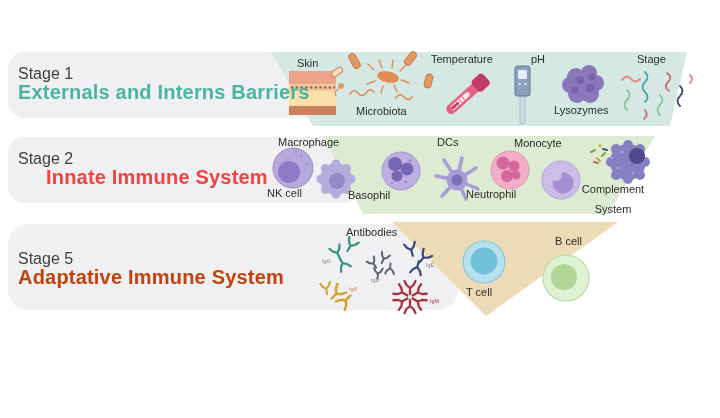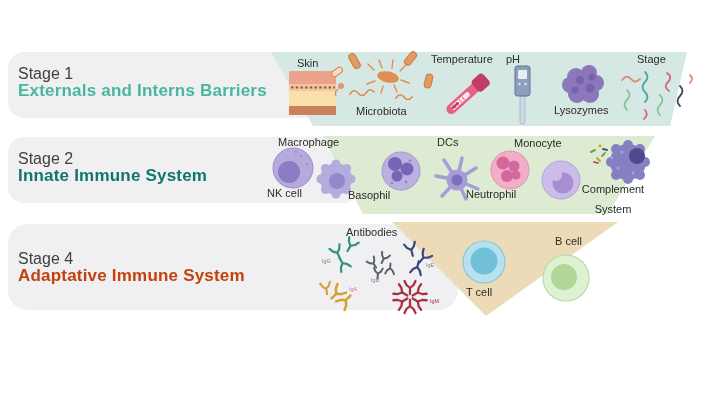--- a/index.html
+++ b/index.html
@@ -5,22 +5,22 @@
   html,body{margin:0;padding:0;background:#fff;}
   .canvas{position:relative;width:720px;height:418px;background:#ffffff;overflow:hidden;
           font-family:"Liberation Sans",sans-serif;}
   .bar{position:absolute;background:#f0eff1;}
   .bar1{left:8px;top:52px;width:312px;height:66px;border-radius:16px;}
   .bar2{left:8px;top:137px;width:352px;height:66px;border-radius:16px;}
   .bar3{left:8px;top:224px;width:450px;height:86px;border-radius:20px;}
   .art{position:absolute;left:0;top:0;}
   .txt{position:absolute;color:#2b2b2b;font-size:11px;line-height:12px;white-space:nowrap;text-align:center;}
   .stage-label{position:absolute;font-size:16px;color:#404040;}
-  .stage-title{position:absolute;font-size:17px;font-weight:bold;letter-spacing:.2px;text-align:center;}
-  .t1{color:#4ab5a1;} .t2{color:#0f766e;} .t3{color:#c2410c;}
+  .stage-title{position:absolute;font-size:20px;font-weight:bold;letter-spacing:.2px;text-align:center;}
+  .t1{color:#4ab5a1;} .t2{color:#ef4444;margin-left:28px;} .t3{color:#c2410c;}
   .two-line{white-space:pre-line;text-align:center;transform:translateX(-50%);line-height:20px;}
   .micro{position:absolute;font-size:5.5px;color:#7c8288;line-height:6px;}
 </style>
 </head>
 <body>
 
 <div class="canvas">
 
   <div class="bar bar1"></div>
   <div class="bar bar2"></div>
@@ -236,27 +236,27 @@
       <circle cx="564" cy="277" r="13" fill="#b0d795"></circle>
     </g>
   </svg>
 
   <div class="stage-label" style="left:18px;top:65px">Stage 1</div>
   <div class="stage-title t1" style="left:18px;top:81px">Externals and Interns Barriers</div>
 
   <div class="stage-label" style="left:18px;top:150px">Stage 2</div>
   <div class="stage-title t2" style="left:18px;top:166px">Innate Immune System</div>
 
-  <div class="stage-label" style="left:18px;top:250px">Stage 4</div>
+  <div class="stage-label" style="left:18px;top:250px">Stage 5</div>
   <div class="stage-title t3" style="left:18px;top:266px">Adaptative Immune System</div>
 
   <div class="txt" style="left:297px;top:57px">Skin</div>
   <div class="txt" style="left:356px;top:105px">Microbiota</div>
   <div class="txt" style="left:431px;top:53px">Temperature</div>
-  <div class="txt" style="left:506px;top:53px">pH</div>
+  <div class="txt" style="left:531px;top:53px">pH</div>
   <div class="txt" style="left:554px;top:104px">Lysozymes</div>
   <div class="txt" style="left:637px;top:53px">Stage</div>
 
   <div class="txt" style="left:267px;top:187px">NK cell</div>
   <div class="txt" style="left:278px;top:136px">Macrophage</div>
   <div class="txt" style="left:348px;top:189px">Basophil</div>
   <div class="txt" style="left:437px;top:136px">DCs</div>
   <div class="txt" style="left:466px;top:188px">Neutrophil</div>
   <div class="txt" style="left:514px;top:137px">Monocyte</div>
   <div class="txt two-line" style="left:613px;top:179px">Complement

